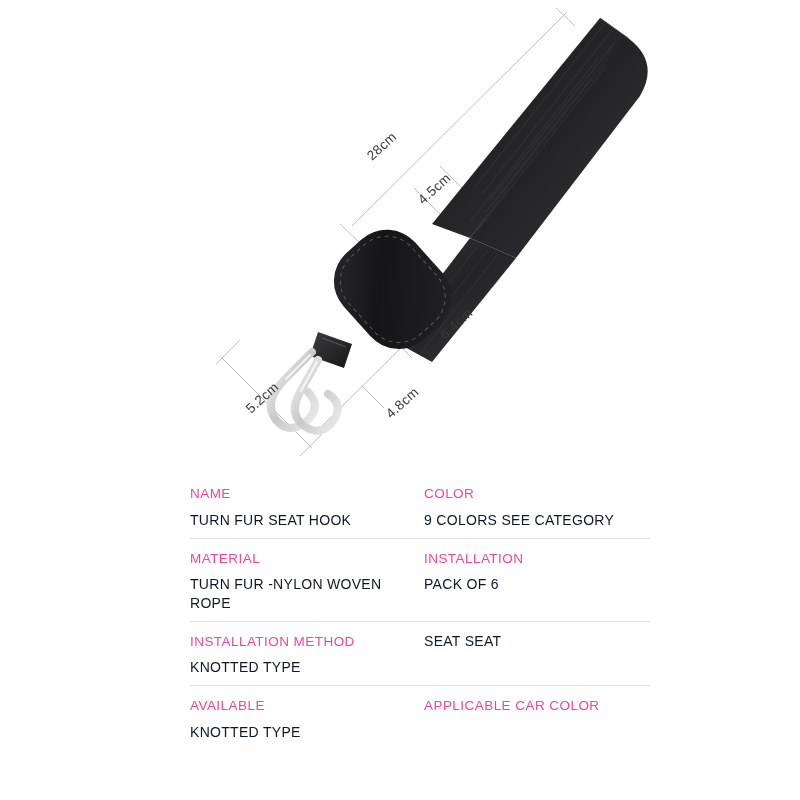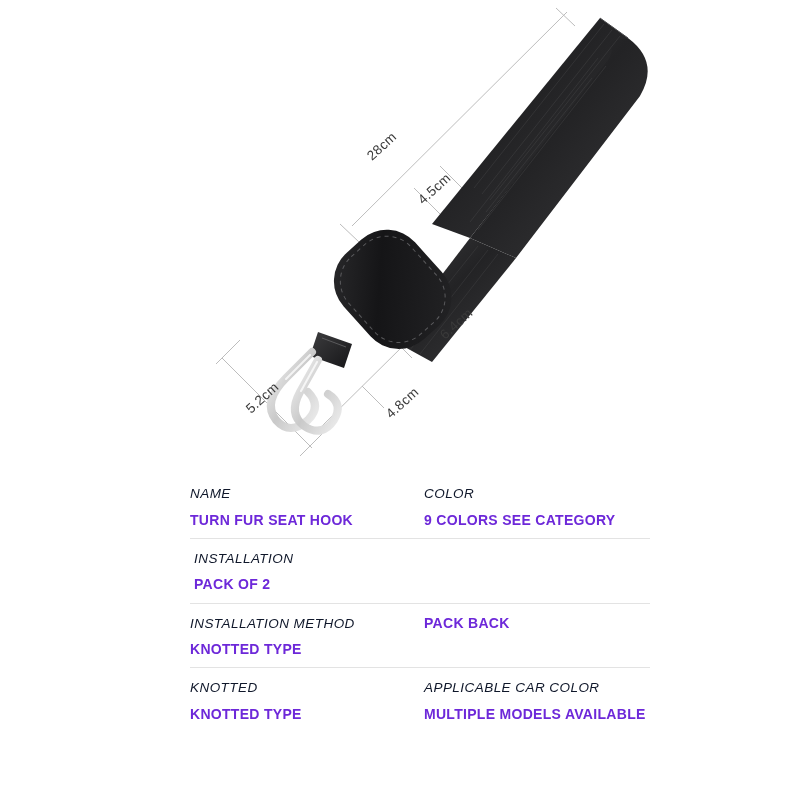--- a/index.html
+++ b/index.html
@@ -94,31 +94,30 @@
     padding: 10px 0 9px 0;
     display: flex;
     flex-direction: column;
     justify-content: flex-start;
   }
   .spec-cell.right {
     padding-left: 4px;
   }
   .spec-key {
     font-size: 13.5px;
-    color: #0f172a;
+    color: #ec4899;
     letter-spacing: 0.45px;
     line-height: 1.45;
     margin-bottom: 7px;
     font-family: "Liberation Sans", sans-serif;
-    font-style: italic;
   }
   .spec-val {
     font-size: 14px;
-    color: #6d28d9;
-    font-weight: bold;
+    color: #0f172a;
+    font-weight: normal;
     letter-spacing: 0.3px;
     line-height: 1.3;
     font-family: "Liberation Sans", sans-serif;
   }
 </style>
 </head>
 <body>
 
 <div id="page">
 
@@ -223,41 +222,44 @@
         <span class="spec-key">NAME</span>
         <span class="spec-val">TURN FUR SEAT HOOK</span>
       </div>
       <div class="spec-cell right">
         <span class="spec-key">COLOR</span>
         <span class="spec-val">9 COLORS SEE CATEGORY</span>
       </div>
     </div>
 
     <div class="spec-row">
+      <div class="spec-cell">
+        <span class="spec-key">MATERIAL</span>
+        <span class="spec-val">TURN FUR -NYLON WOVEN ROPE</span>
+      </div>
       <div class="spec-cell right">
         <span class="spec-key">INSTALLATION</span>
-        <span class="spec-val">PACK OF 2</span>
+        <span class="spec-val">PACK OF 6</span>
       </div>
     </div>
 
     <div class="spec-row">
       <div class="spec-cell">
         <span class="spec-key">INSTALLATION METHOD</span>
         <span class="spec-val">KNOTTED TYPE</span>
       </div>
       <div class="spec-cell right">
-        <span class="spec-val">PACK BACK</span>
+        <span class="spec-val">SEAT SEAT</span>
       </div>
     </div>
 
     <div class="spec-row last">
       <div class="spec-cell">
-        <span class="spec-key">KNOTTED</span>
+        <span class="spec-key">AVAILABLE</span>
         <span class="spec-val">KNOTTED TYPE</span>
       </div>
       <div class="spec-cell right">
         <span class="spec-key">APPLICABLE CAR COLOR</span>
-        <span class="spec-val">MULTIPLE MODELS AVAILABLE</span>
       </div>
     </div>
 
   </div>
 </div>
 
 </body></html>

